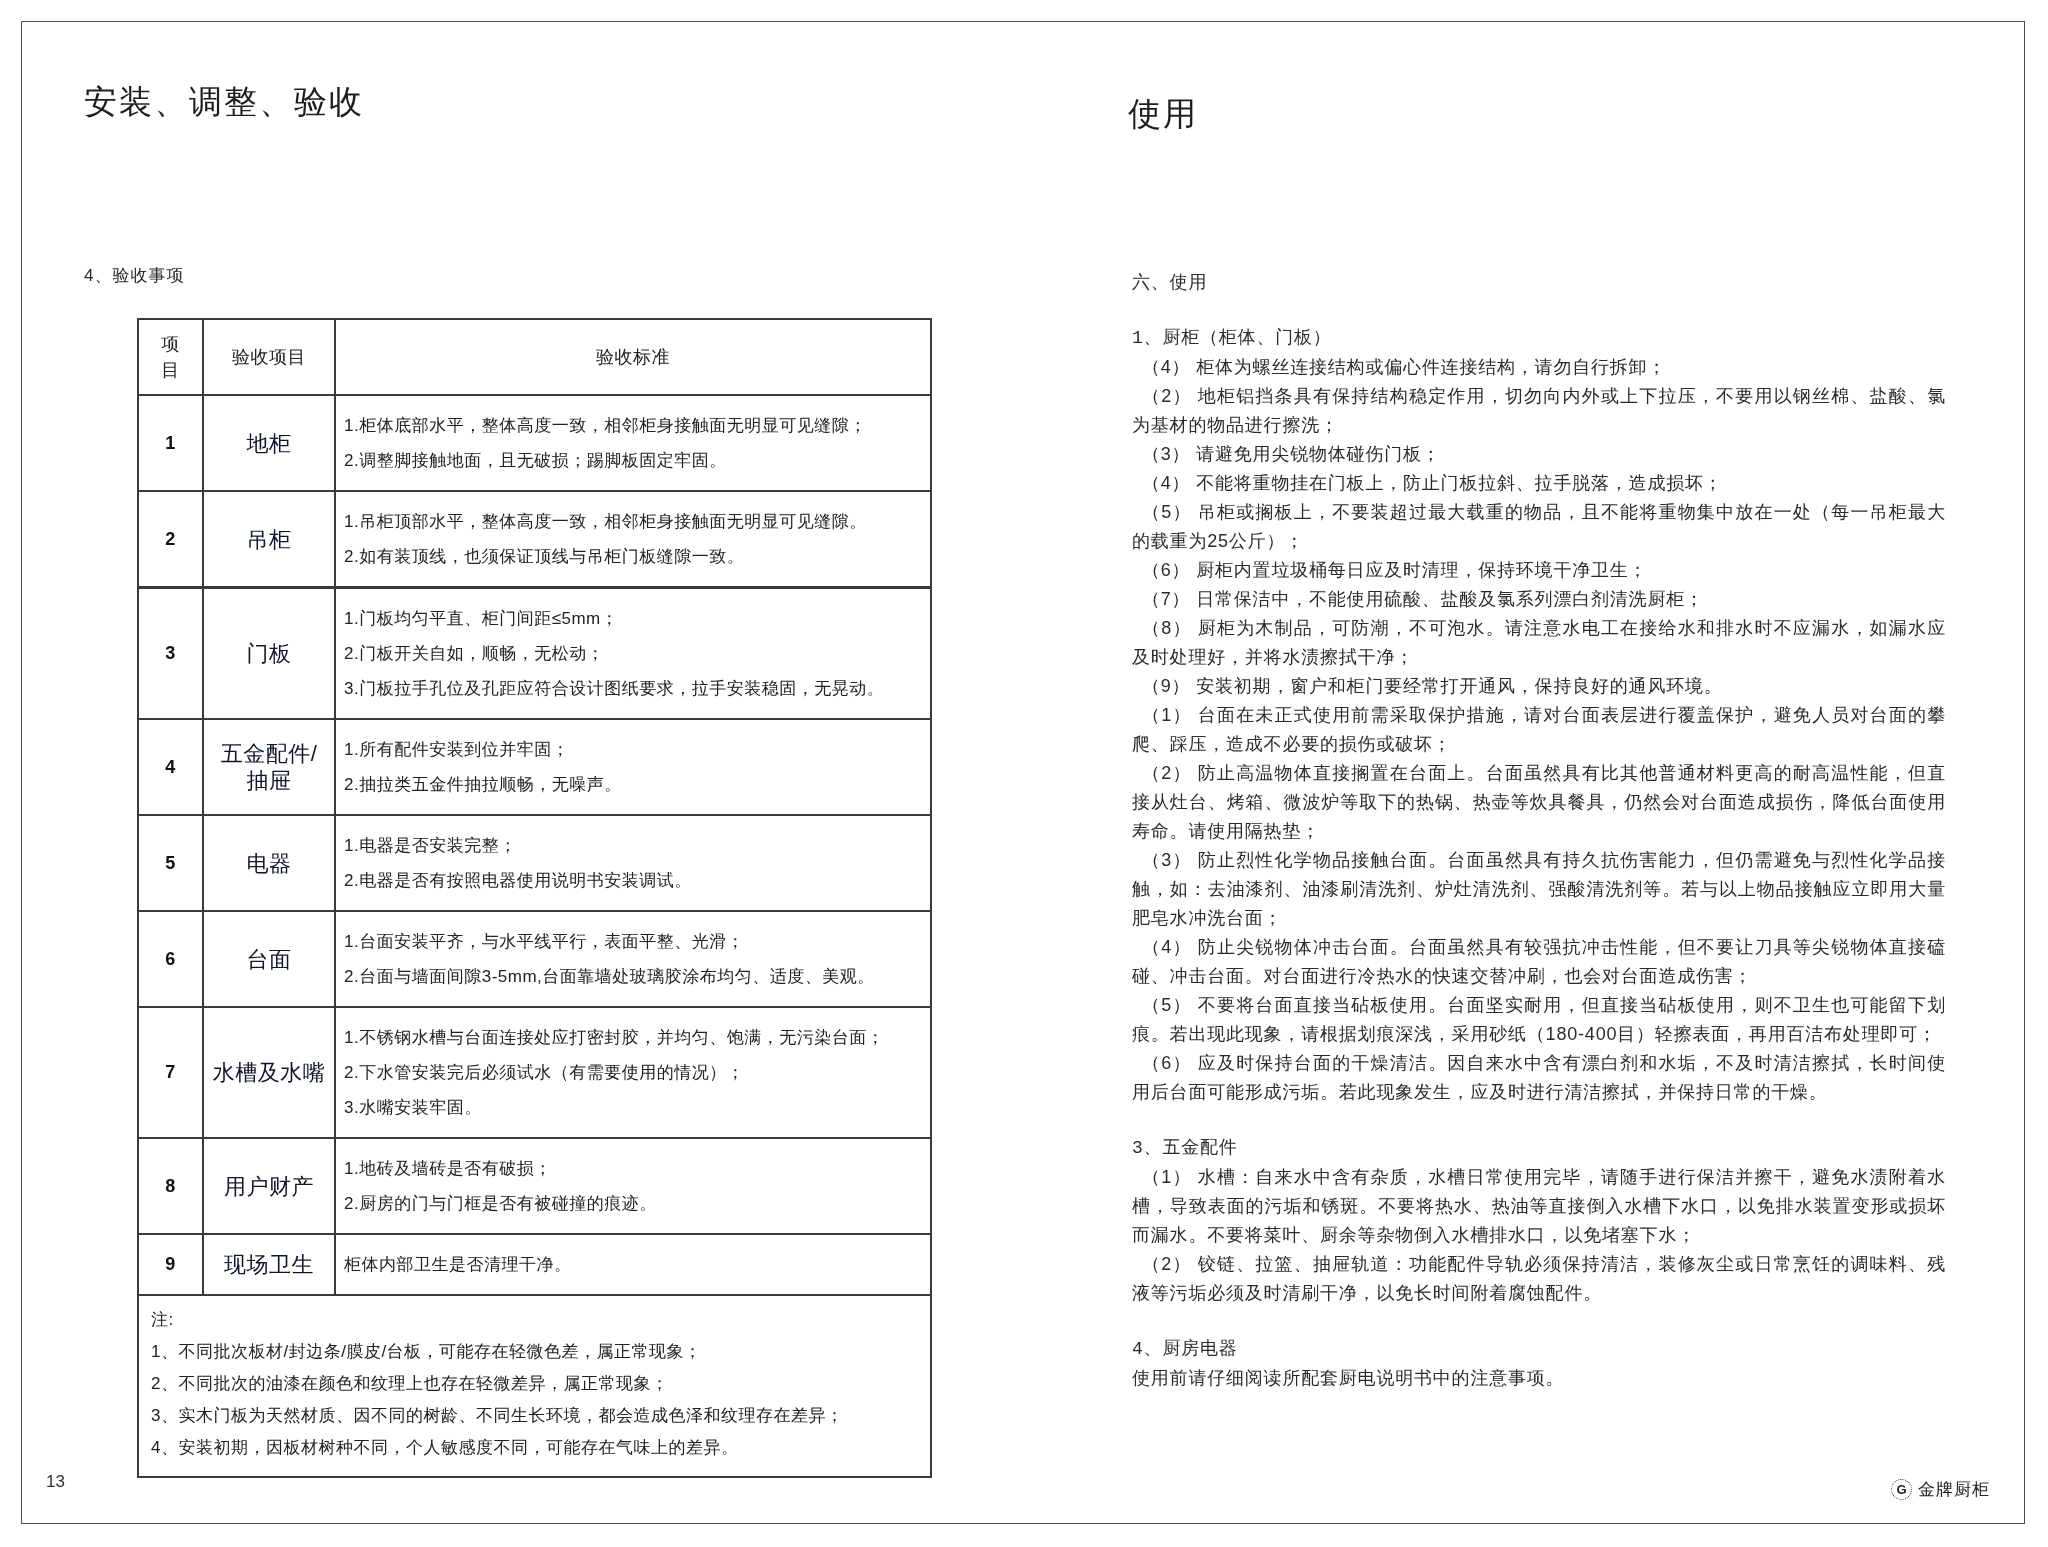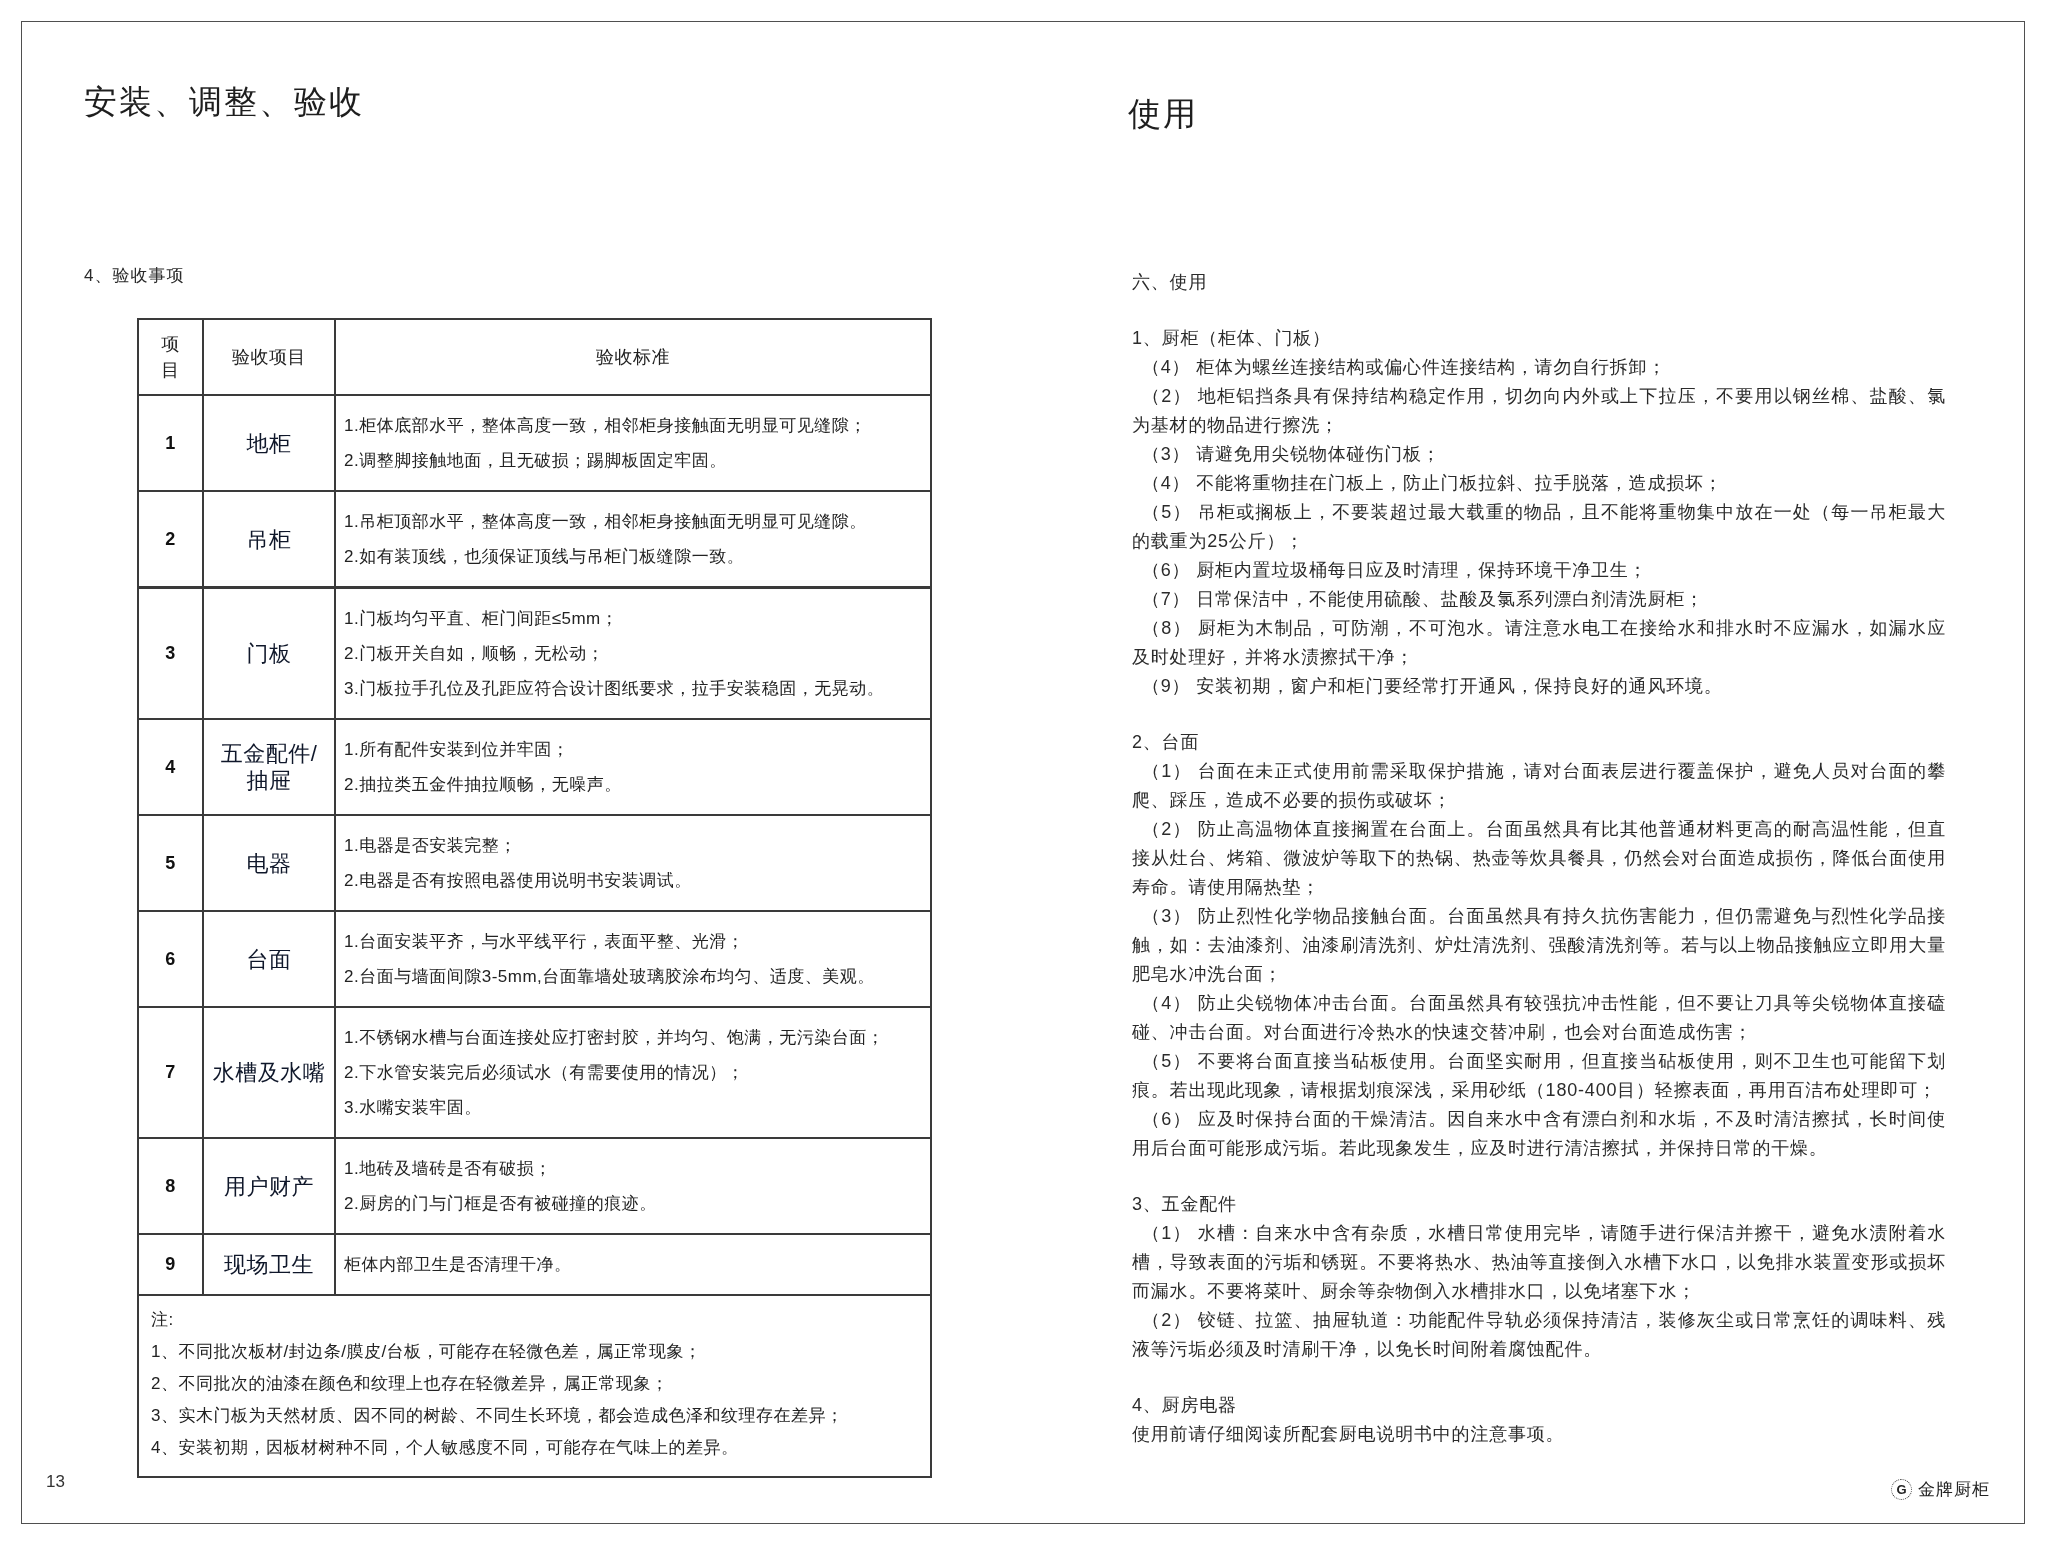--- a/index.html
+++ b/index.html
@@ -52,21 +52,21 @@
   .right-title{
     position:absolute;left:1128px;top:92px;margin:0;
     font-size:33px;font-weight:500;letter-spacing:2px;color:#1e1e1e;
   }
   .right-content{
     position:absolute;left:1132px;top:268px;width:814px;
     font-size:18px;line-height:29px;letter-spacing:0.8px;color:#2b2b2b;
   }
   .right-section-label{margin-bottom:16px;}
   .usage-block{margin-top:0;}
-  .block-heading{margin-top:27px;}
+  .block-heading{margin-top:27px;font-family:Liberation Mono, monospace;}
   .para{text-align:justify;text-indent:10px;}
   .para.flush{text-indent:0;}
   
   .page-number{
     position:absolute;left:46px;top:1472px;font-size:17px;color:#333;
   }
   .brand-logo{
     position:absolute;right:58px;top:1478px;display:flex;align-items:center;gap:6px;
     font-size:17px;color:#222;
   }
@@ -197,21 +197,20 @@
     <div class="para">（3） 请避免用尖锐物体碰伤门板；</div>
     <div class="para">（4） 不能将重物挂在门板上，防止门板拉斜、拉手脱落，造成损坏；</div>
     <div class="para">（5） 吊柜或搁板上，不要装超过最大载重的物品，且不能将重物集中放在一处（每一吊柜最大的载重为25公斤）；</div>
     <div class="para">（6） 厨柜内置垃圾桶每日应及时清理，保持环境干净卫生；</div>
     <div class="para">（7） 日常保洁中，不能使用硫酸、盐酸及氯系列漂白剂清洗厨柜；</div>
     <div class="para">（8） 厨柜为木制品，可防潮，不可泡水。请注意水电工在接给水和排水时不应漏水，如漏水应及时处理好，并将水渍擦拭干净；</div>
     <div class="para">（9） 安装初期，窗户和柜门要经常打开通风，保持良好的通风环境。</div>
   </div>
 
   <div class="usage-block">
-    <div class="block-heading">2、台面</div>
     <div class="para">（1） 台面在未正式使用前需采取保护措施，请对台面表层进行覆盖保护，避免人员对台面的攀爬、踩压，造成不必要的损伤或破坏；</div>
     <div class="para">（2） 防止高温物体直接搁置在台面上。台面虽然具有比其他普通材料更高的耐高温性能，但直接从灶台、烤箱、微波炉等取下的热锅、热壶等炊具餐具，仍然会对台面造成损伤，降低台面使用寿命。请使用隔热垫；</div>
     <div class="para">（3） 防止烈性化学物品接触台面。台面虽然具有持久抗伤害能力，但仍需避免与烈性化学品接触，如：去油漆剂、油漆刷清洗剂、炉灶清洗剂、强酸清洗剂等。若与以上物品接触应立即用大量肥皂水冲洗台面；</div>
     <div class="para">（4） 防止尖锐物体冲击台面。台面虽然具有较强抗冲击性能，但不要让刀具等尖锐物体直接磕碰、冲击台面。对台面进行冷热水的快速交替冲刷，也会对台面造成伤害；</div>
     <div class="para">（5） 不要将台面直接当砧板使用。台面坚实耐用，但直接当砧板使用，则不卫生也可能留下划痕。若出现此现象，请根据划痕深浅，采用砂纸（180-400目）轻擦表面，再用百洁布处理即可；</div>
     <div class="para">（6） 应及时保持台面的干燥清洁。因自来水中含有漂白剂和水垢，不及时清洁擦拭，长时间使用后台面可能形成污垢。若此现象发生，应及时进行清洁擦拭，并保持日常的干燥。</div>
   </div>
 
   <div class="usage-block">
     <div class="block-heading">3、五金配件</div>

